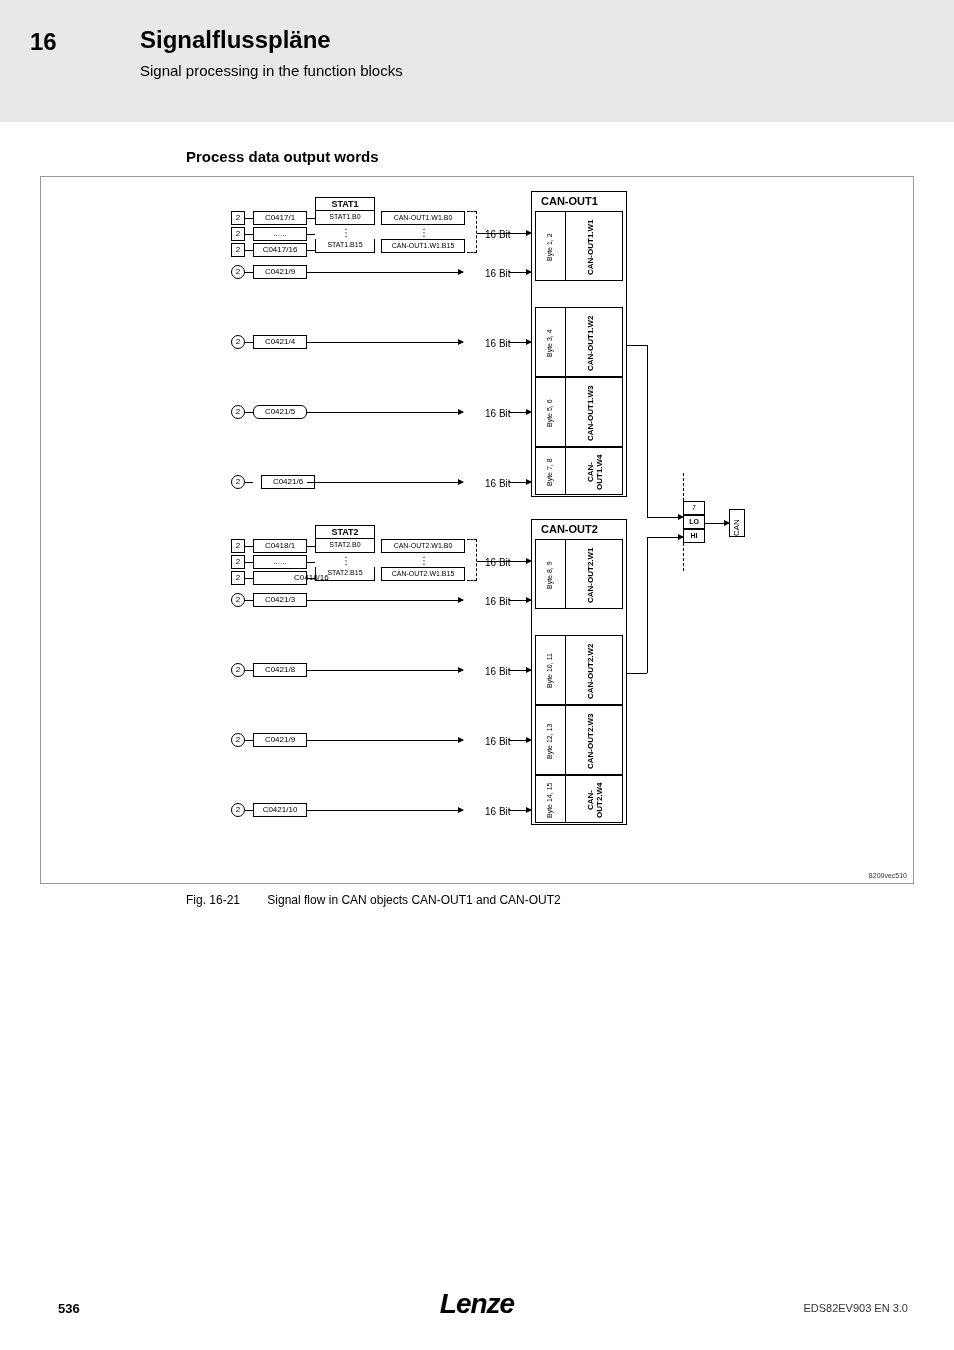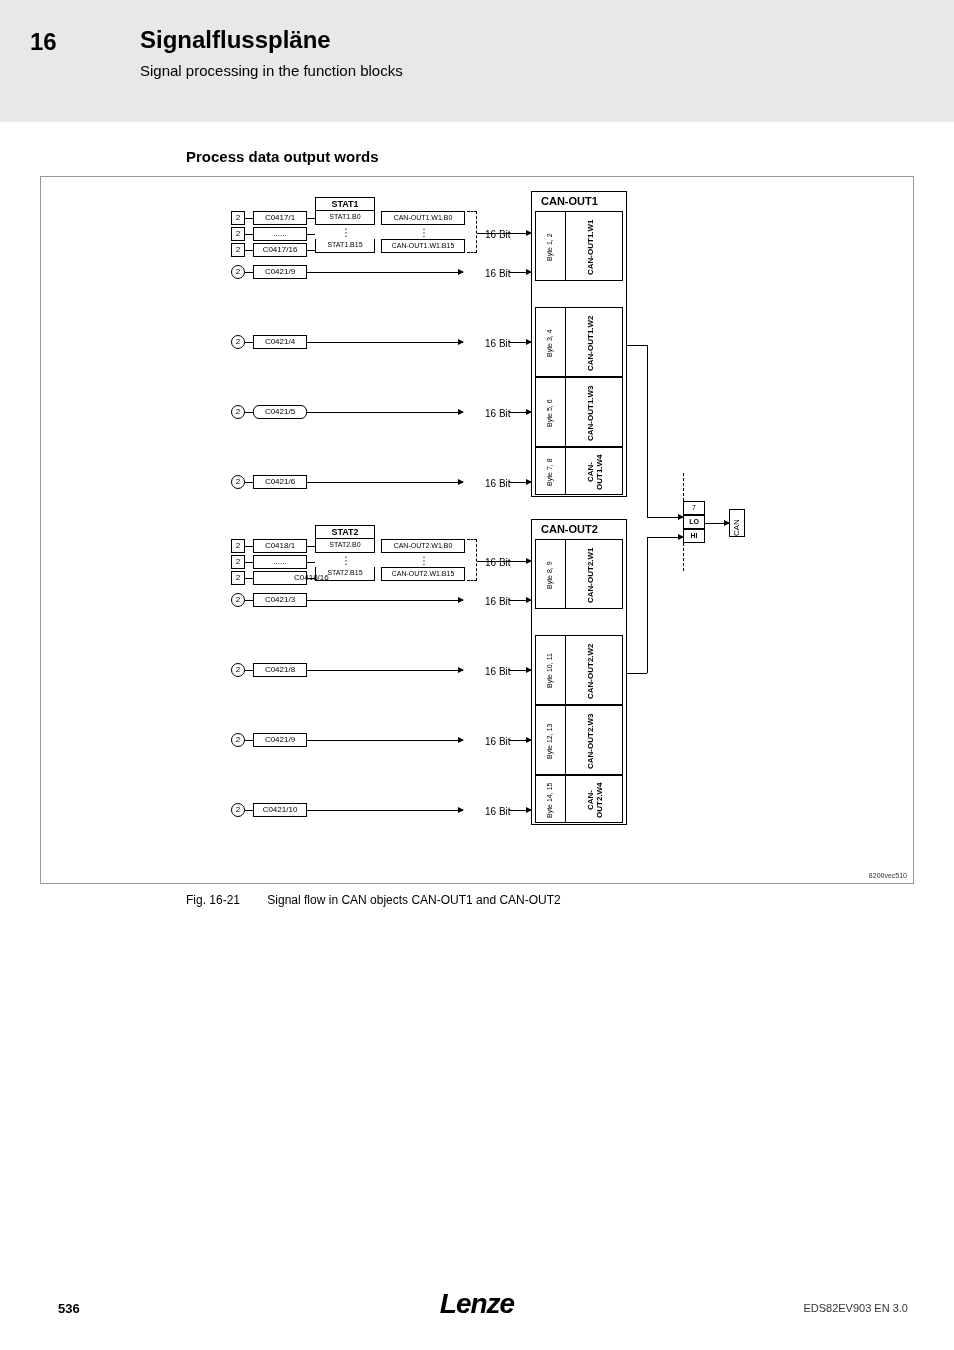--- a/index.html
+++ b/index.html
@@ -118,21 +118,21 @@
   <div class="line hline arrow-r" style="left:266px; top:235px; width:156px;"></div>
   <div class="label-16" style="left:444px; top:231px;">16 Bit</div>
   <div class="line hline arrow-r" style="left:468px; top:235px; width:22px;"></div>
   <div class="obj-box" style="left:494px; top:200px; width:88px; height:70px;">
     <span class="vlabel" style="left:10px; top:6px; height:58px;">Byte 5, 6</span>
     <span class="vlabel bold" style="left:50px; top:2px; height:66px;">CAN-OUT1.W3</span>
   </div>
   <div class="line vline" style="left:524px; top:200px; height:70px;"></div>
 
   <div class="sel round" style="left:190px; top:298px;">2</div>
-  <div class="block param" style="left:212px; top:298px;">C0421/6</div>
+  <div class="block param" style="left:220px; top:298px;">C0421/6</div>
   <div class="line hline" style="left:204px; top:305px; width:8px;"></div>
   <div class="line hline arrow-r" style="left:266px; top:305px; width:156px;"></div>
   <div class="label-16" style="left:444px; top:301px;">16 Bit</div>
   <div class="line hline arrow-r" style="left:468px; top:305px; width:22px;"></div>
   <div class="obj-box" style="left:494px; top:270px; width:88px; height:48px;">
     <span class="vlabel" style="left:10px; top:2px; height:44px;">Byte 7, 8</span>
     <span class="vlabel bold" style="left:50px; top:0px; height:48px;">CAN-OUT1.W4</span>
   </div>
   <div class="line vline" style="left:524px; top:270px; height:48px;"></div>
 

